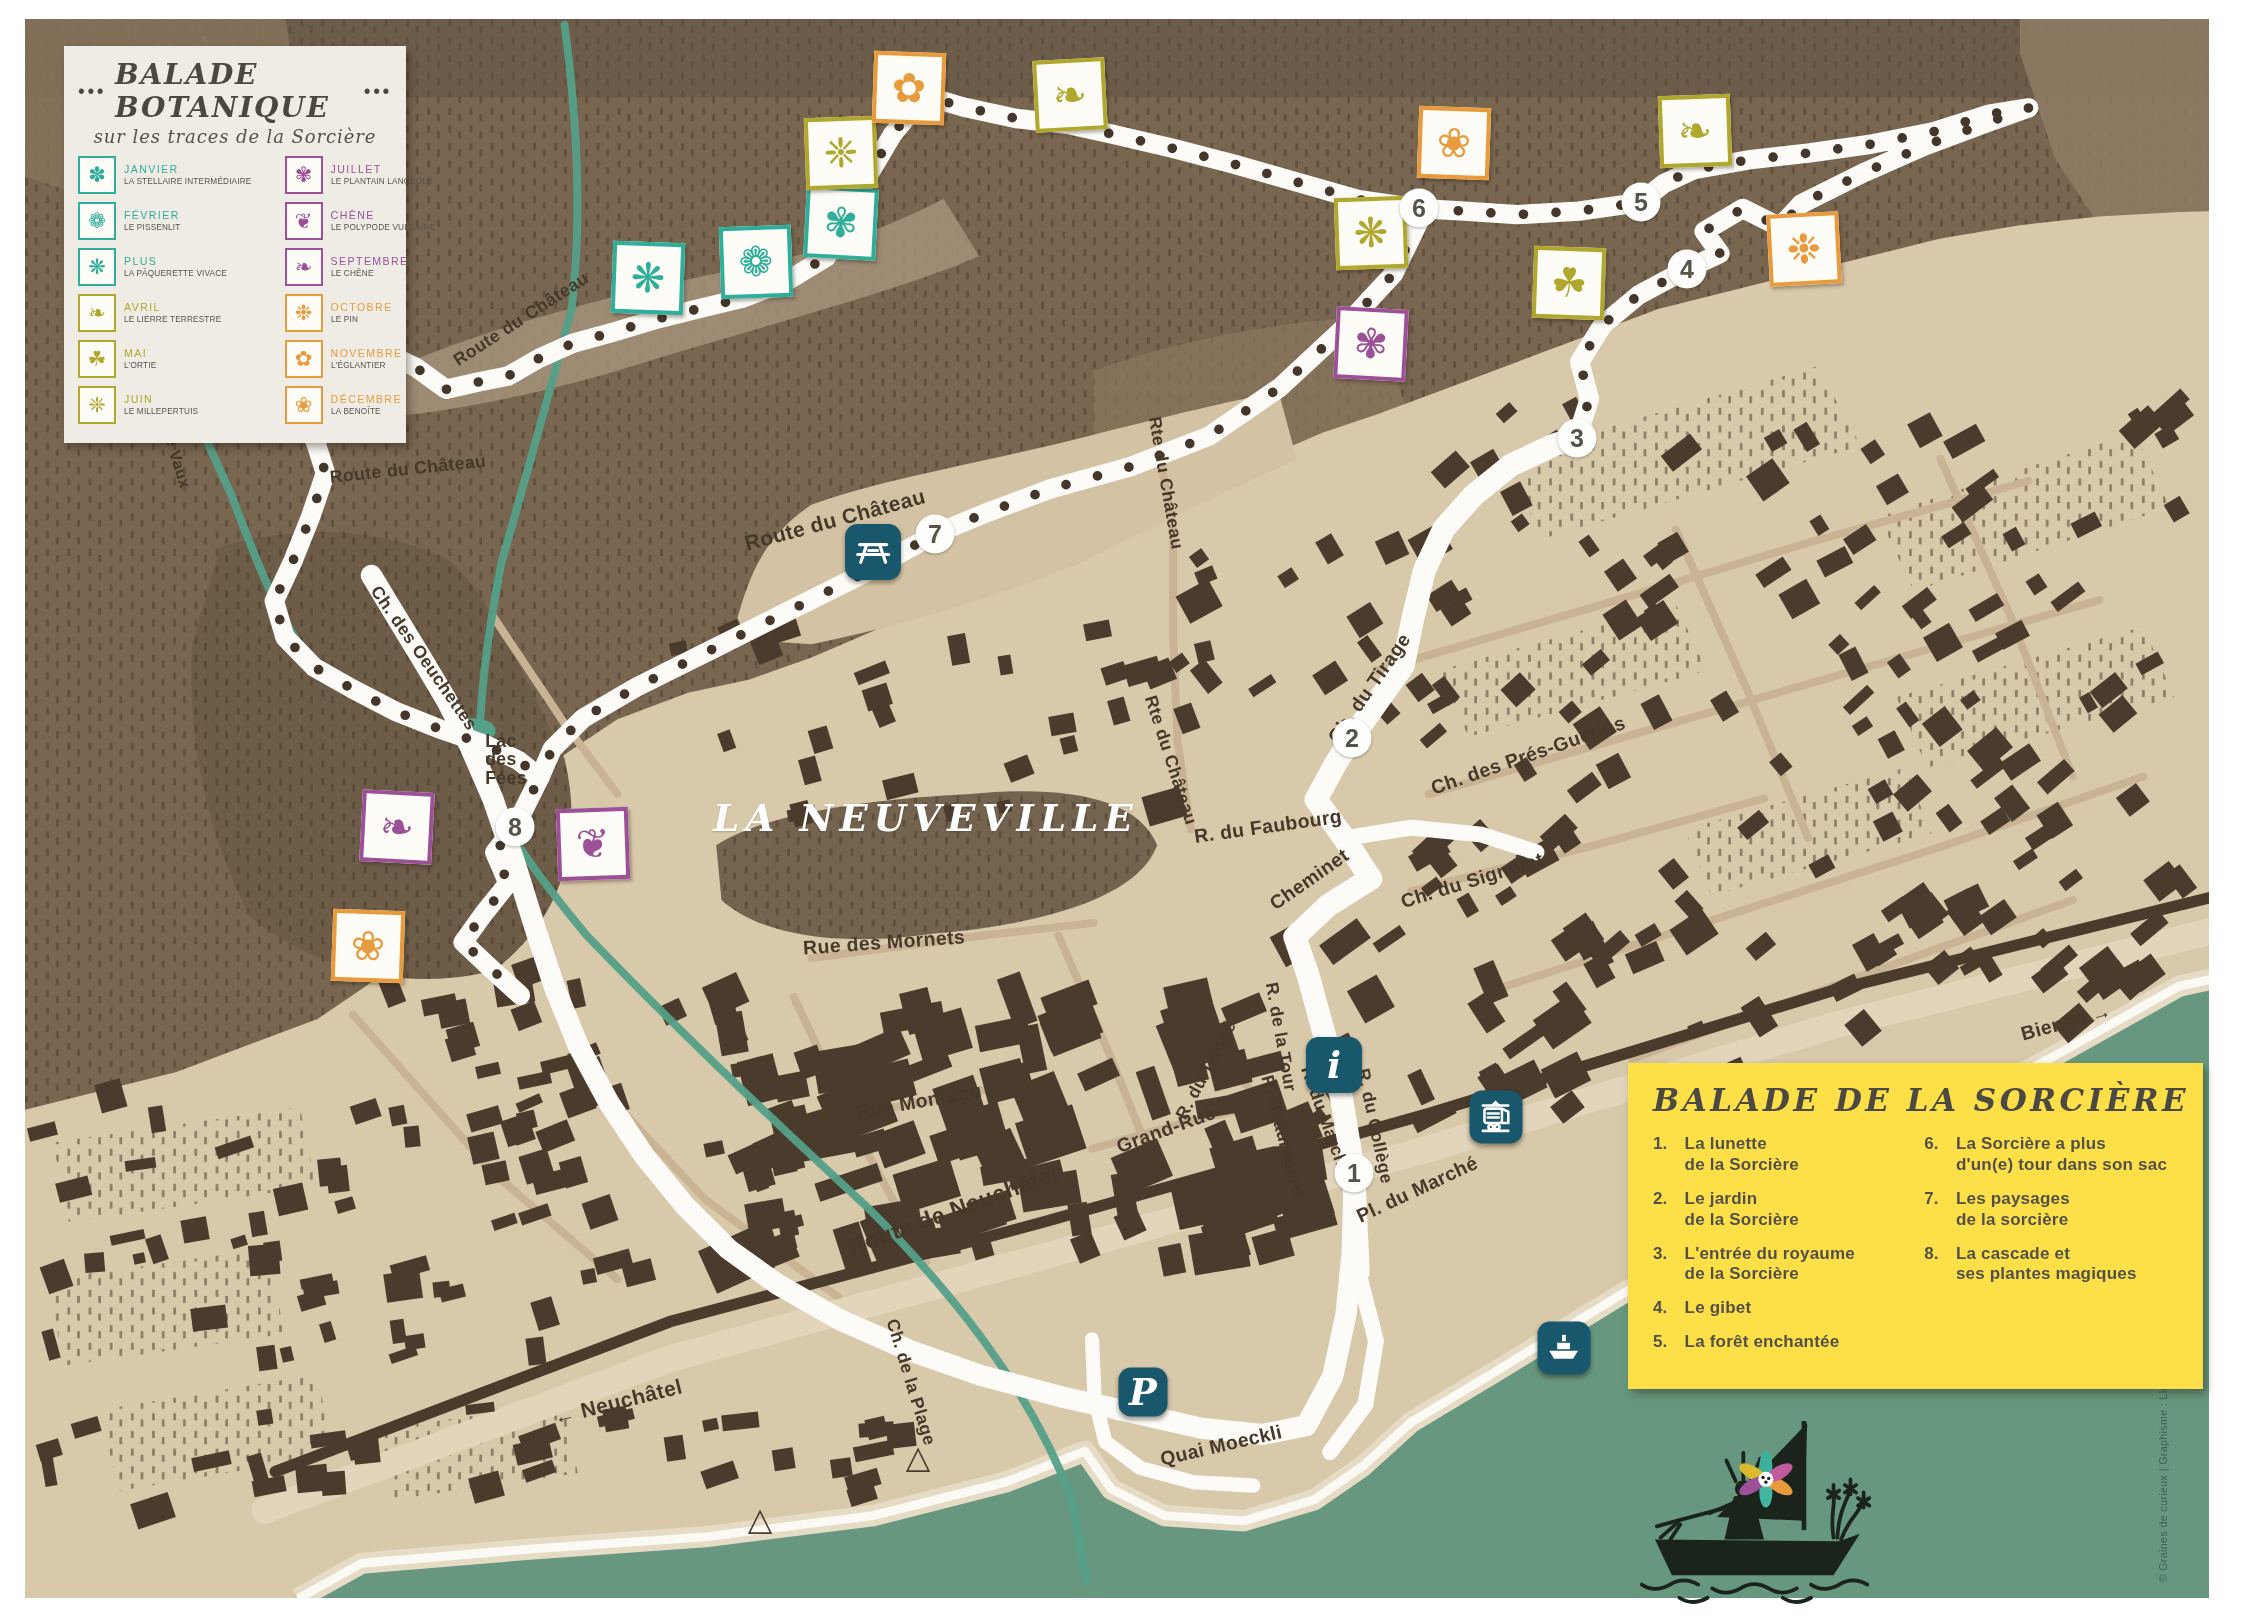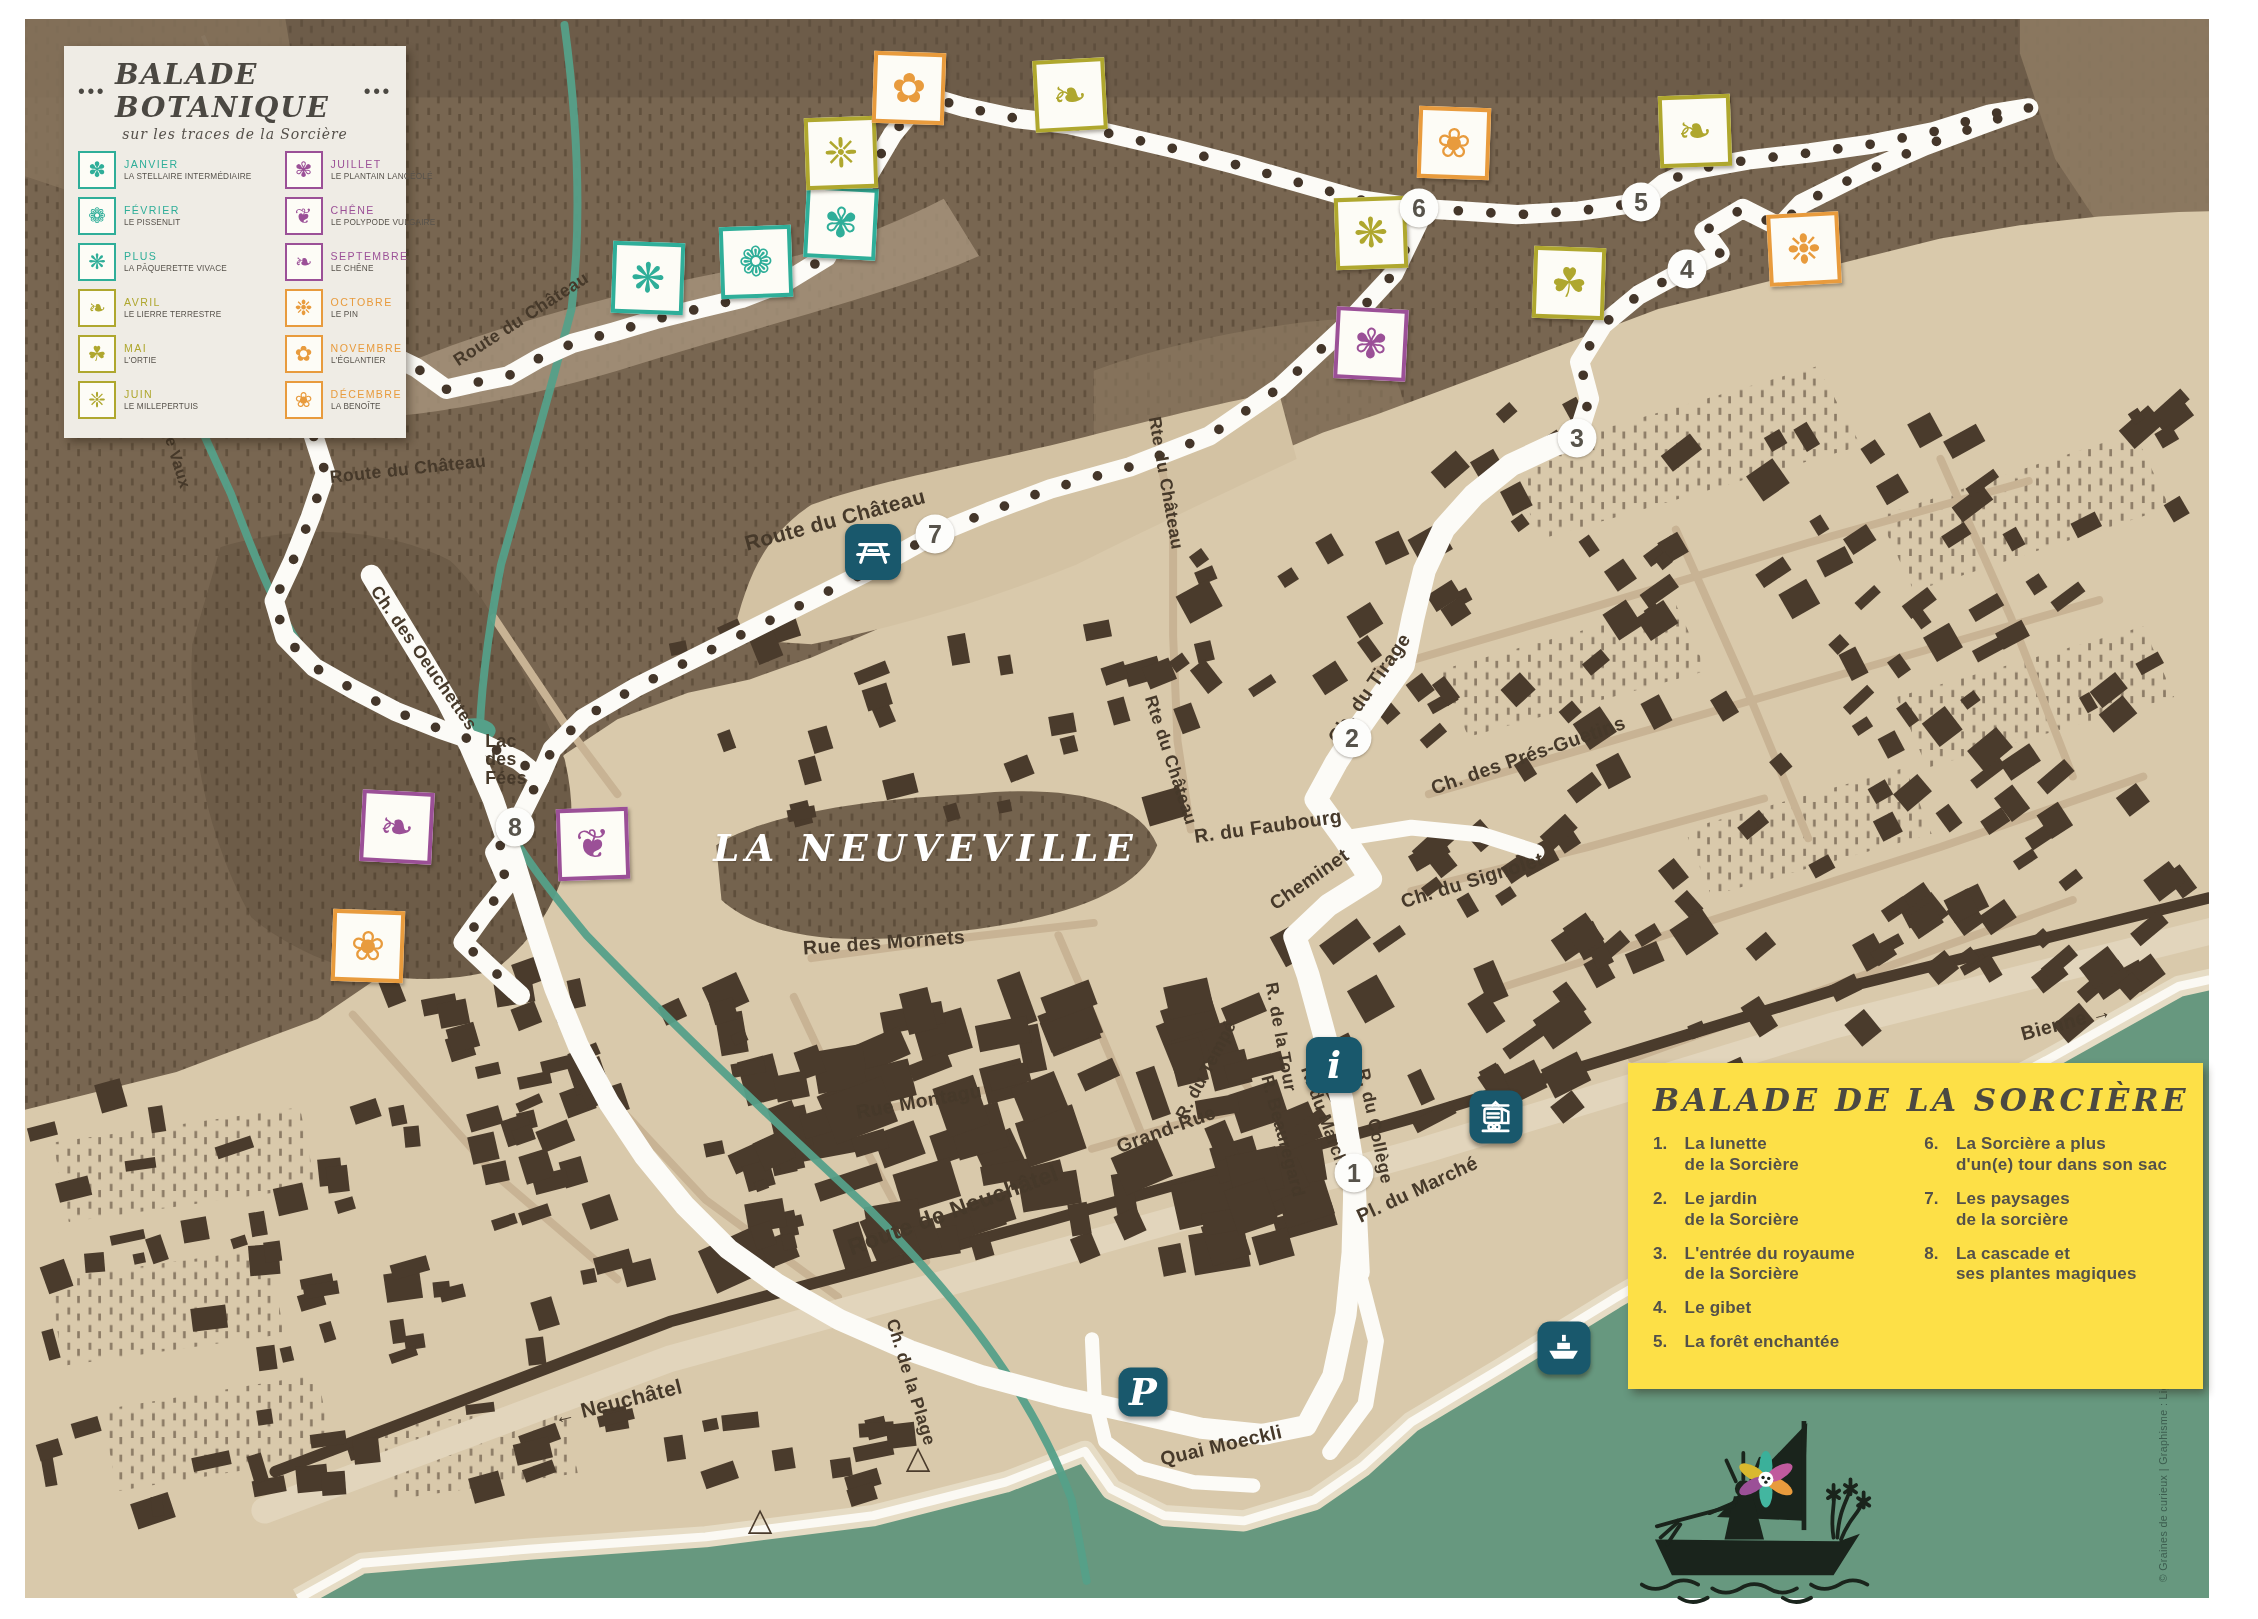--- a/index.html
+++ b/index.html
@@ -33,21 +33,21 @@
   #lake-name{font-size:37px;letter-spacing:8px;}
   .credit{position:absolute;transform:translate(-50%,-50%) rotate(-90deg);font-size:10.6px;color:#2e4a3f;
     opacity:.75;white-space:nowrap;letter-spacing:0.4px;}
 
   
   .card{position:absolute;box-shadow:3.5px 5.3px 8.8px rgba(40,28,16,.45);}
   #botanic-card{left:64px;top:46px;width:314px;background:#efece5;padding:12.4px 14px 10.6px 14px;}
   .bt-title{display:flex;align-items:center;justify-content:center;gap:8.8px;color:#4b4842;}
   .bt-title .tx{font-family:"DejaVu Serif",serif;font-style:italic;font-weight:bold;font-size:28px;letter-spacing:1.8px;}
   .bt-title .dots{font-size:19.4px;letter-spacing:2.6px;color:#4b4842;}
-  .bt-sub{text-align:center;font-family:"DejaVu Serif",serif;font-style:italic;font-size:14px;color:#55504a;
+  .bt-sub{text-align:center;font-family:"DejaVu Serif",serif;font-style:italic;font-size:18px;color:#55504a;
     margin:1.8px 0 8.8px 0;letter-spacing:0.9px;}
   .mcols{display:flex;gap:10.6px;}
   .mcol{flex:1;}
   .mrow{display:flex;align-items:center;gap:8px;margin-bottom:8px;}
   .micon{width:34px;height:34px;flex:0 0 34px;background:#fdfcf6;border:2.6px solid currentColor;display:flex;
     align-items:center;justify-content:center;font-size:21px;font-family:"DejaVu Sans",sans-serif;}
   .mtxt{display:flex;flex-direction:column;}
   .mn{font-size:10.6px;letter-spacing:1.4px;white-space:nowrap;}
   .pn{font-size:9.7px;letter-spacing:0.2px;color:#57524b;white-space:nowrap;transform:scaleX(.85);transform-origin:left center;}
   .bt-note{margin-top:5.3px;text-align:center;font-size:10px;font-weight:bold;color:#57524b;line-height:1.65;letter-spacing:0.5px;}
@@ -722,21 +722,21 @@
       <div class="poi" style="left: 1564px; top: 1348px; width: 53px; height: 53px;">
         <svg viewBox="0 0 24 24" fill="none" stroke="#fff" stroke-width="1.7" stroke-linecap="round">
           <path d="M3,14 h18 l-3,5 H6 Z" fill="#fff" stroke="none"></path>
           <rect x="8" y="9" width="8" height="4" fill="#fff" stroke="none"></rect>
           <rect x="11" y="4" width="2.4" height="4" fill="#fff" stroke="none"></rect>
         </svg>
       </div>
       <div class="credit" style="left: 2163px; top: 1438px;">© Graines de curieux | Graphisme : Ligne graphique Sàrl</div>
     </div>
 
-  <div class="bigplace" id="town-name" style="left:926px;top:848px;">LA NEUVEVILLE</div>
+  <div class="bigplace" id="town-name" style="left:926px;top:818px;">LA NEUVEVILLE</div>
 
   <div class="card" id="botanic-card">
     <div class="bt-title">
       <span class="dots">•••</span>
       <span class="tx">BALADE BOTANIQUE</span>
       <span class="dots">•••</span>
     </div>
     <div class="bt-sub">sur les traces de la Sorcière</div>
     <div class="mcols">
       <div class="mcol" id="mcol-left">

